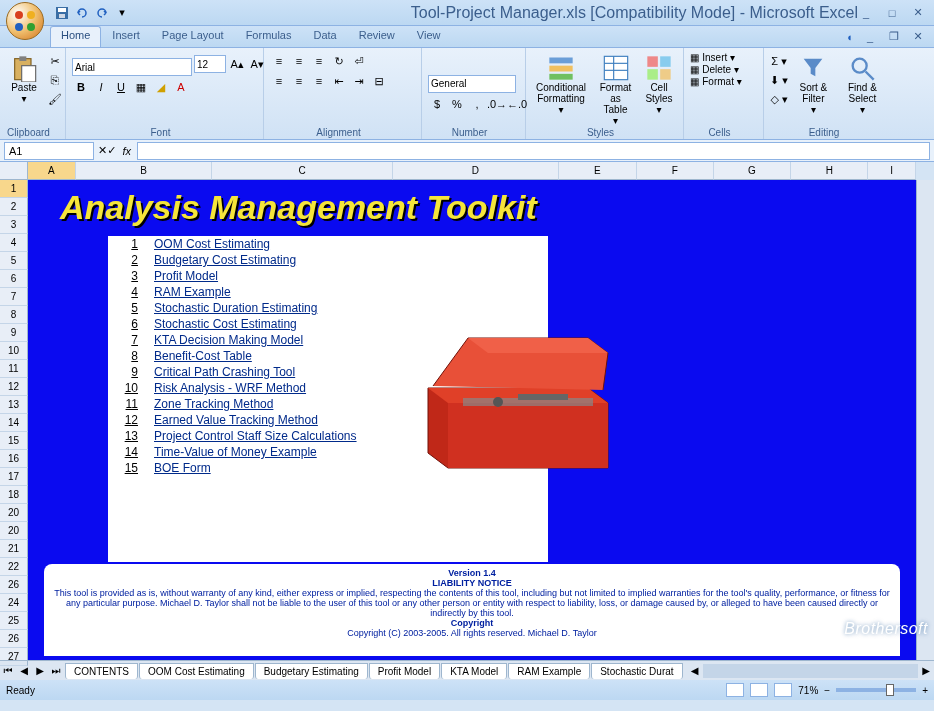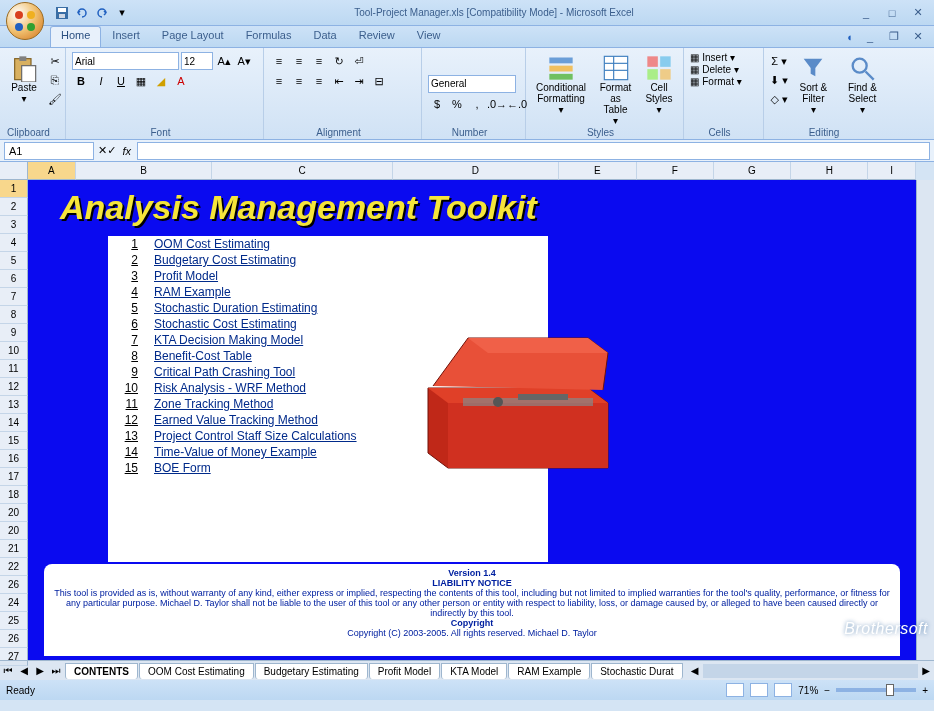--- a/index.html
+++ b/index.html
@@ -3,21 +3,21 @@
 <meta charset="utf-8">
 <style>
 * { box-sizing: border-box; margin: 0; padding: 0; font-family: "Segoe UI", Tahoma, sans-serif; }
 body { width: 934px; height: 711px; background: #d4e4f4; overflow: hidden; font-size: 11px; }
 
 .titlebar { height: 26px; background: linear-gradient(#cde2f7,#bcd8f2); display: flex; align-items: center; padding: 0 4px; border-bottom: 1px solid #8db2e3; }
 .office-btn { width: 38px; height: 38px; border-radius: 50%; background: radial-gradient(circle at 30% 30%, #fff, #f0c070, #d07018); border: 1px solid #9a6a20; position: absolute; top: 2px; left: 6px; z-index: 10; display:flex; align-items:center; justify-content:center; }
 .office-btn svg { width: 24px; height: 24px; }
 .qat { margin-left: 50px; display: flex; gap: 4px; align-items: center; }
 .qat-icon { width: 16px; height: 16px; display: flex; align-items: center; justify-content: center; cursor: pointer; }
-.title-text { flex: 1; text-align: center; color: #3b5e8c; font-size: 10px; }
+.title-text { flex: 1; text-align: right; color: #3b5e8c; font-size: 16px; }
 .win-controls { display: flex; gap: 10px; padding-right: 4px; }
 .win-btn { width: 16px; height: 16px; display: flex; align-items: center; justify-content: center; cursor: pointer; color: #3b5e8c; }
 
 .tabs { height: 22px; background: linear-gradient(#cde2f7,#bcd8f2); display: flex; padding-left: 50px; border-bottom: 1px solid #8db2e3; }
 .tab { padding: 2px 10px; font-size: 11px; color: #3b5e8c; cursor: pointer; border: 1px solid transparent; border-bottom: none; }
 .tab.active { background: #e8f1fb; border-color: #8db2e3; border-radius: 3px 3px 0 0; color: #2b5080; }
 .tab-help { margin-left: auto; padding-right: 8px; display:flex; gap:8px; align-items:center;}
 
 .ribbon { height: 92px; background: linear-gradient(#e8f1fb,#d0e2f5); display: flex; border-bottom: 1px solid #8db2e3; }
 .ribbon-group { border-right: 1px solid #b8cee8; padding: 2px 4px; display: flex; flex-direction: column; position: relative; }
@@ -55,21 +55,21 @@
 .toolbox { position: absolute; top: 92px; left: 300px; width: 220px; height: 150px; }
 
 .notice { position: absolute; bottom: 4px; left: 16px; right: 16px; height: 92px; background: #fff; border-radius: 8px 8px 0 0; font-size: 9px; text-align: center; padding: 4px; color: #0020a0; font-family: Arial;}
 .notice b { display: block; text-align: center; }
 
 .vscroll { position:absolute; top:18px; right:0; width:18px; bottom:0; background:#dce6f2; border-left:1px solid #9eb6ce;}
 
 .sheet-tabs { height: 20px; background: #dce6f2; display: flex; align-items: center; font-size: 10px; border-top: 1px solid #9eb6ce; }
 .nav-btn { width: 16px; height: 16px; display:flex; align-items:center; justify-content:center; cursor:pointer; }
 .sheet-tab { padding: 2px 8px; background: #fff; border: 1px solid #9eb6ce; border-bottom: none; margin-left: 1px; cursor: pointer; border-radius:0 0 3px 3px;}
-.sheet-tab.active { background: #fff; font-weight:bold; }
+.sheet-tab.active { background: #fff; font-weight:normal; }
 .hscroll { flex:1; height:16px; background:#dce6f2; margin-left:4px; display:flex; align-items:center;}
 
 .statusbar { height: 20px; background: linear-gradient(#cde2f7,#bcd8f2); display: flex; align-items: center; font-size: 10px; padding: 0 6px; }
 .status-right { margin-left: auto; display: flex; align-items: center; gap: 6px; }
 .view-btn { width: 18px; height: 14px; border: 1px solid #8db2e3; background:#fff; cursor:pointer;}
 .zoom-slider { width: 80px; height: 4px; background: #8db2e3; position:relative;}
 .zoom-thumb { width:8px; height:12px; background:#fff; border:1px solid #666; position:absolute; top:-4px; left:50px;}
 .watermark { position:absolute; right:6px; bottom:22px; font-size:16px; font-style:italic; color:#fff; text-shadow:0 0 4px rgba(0,70,140,0.6); letter-spacing:0.5px;}
 </style>
 </head>
@@ -146,21 +146,21 @@
         <span class="sm-btn">⎘</span>
         <span class="sm-btn">🖌</span>
       </div>
     </div>
     <div class="group-label">Clipboard</div>
   </div>
 
   <div class="ribbon-group" style="width:198px;">
     <div class="group-content" style="flex-direction:column; gap:2px;">
       <div class="btn-row">
-        <input class="font-box" style="width: 107px;" value="Arial">
+        <input class="font-box" style="width: 120px; margin-top: 6px;" value="Arial">
         <input class="font-box" style="width: 32px;" value="12">
         <span class="sm-btn">A▴</span>
         <span class="sm-btn">A▾</span>
       </div>
       <div class="btn-row">
         <span class="sm-btn" style="font-weight:bold;">B</span>
         <span class="sm-btn" style="font-style:italic;">I</span>
         <span class="sm-btn" style="text-decoration:underline;">U</span>
         <span class="sm-btn">▦</span>
         <span class="sm-btn" style="color:#d0a000;">◢</span>

